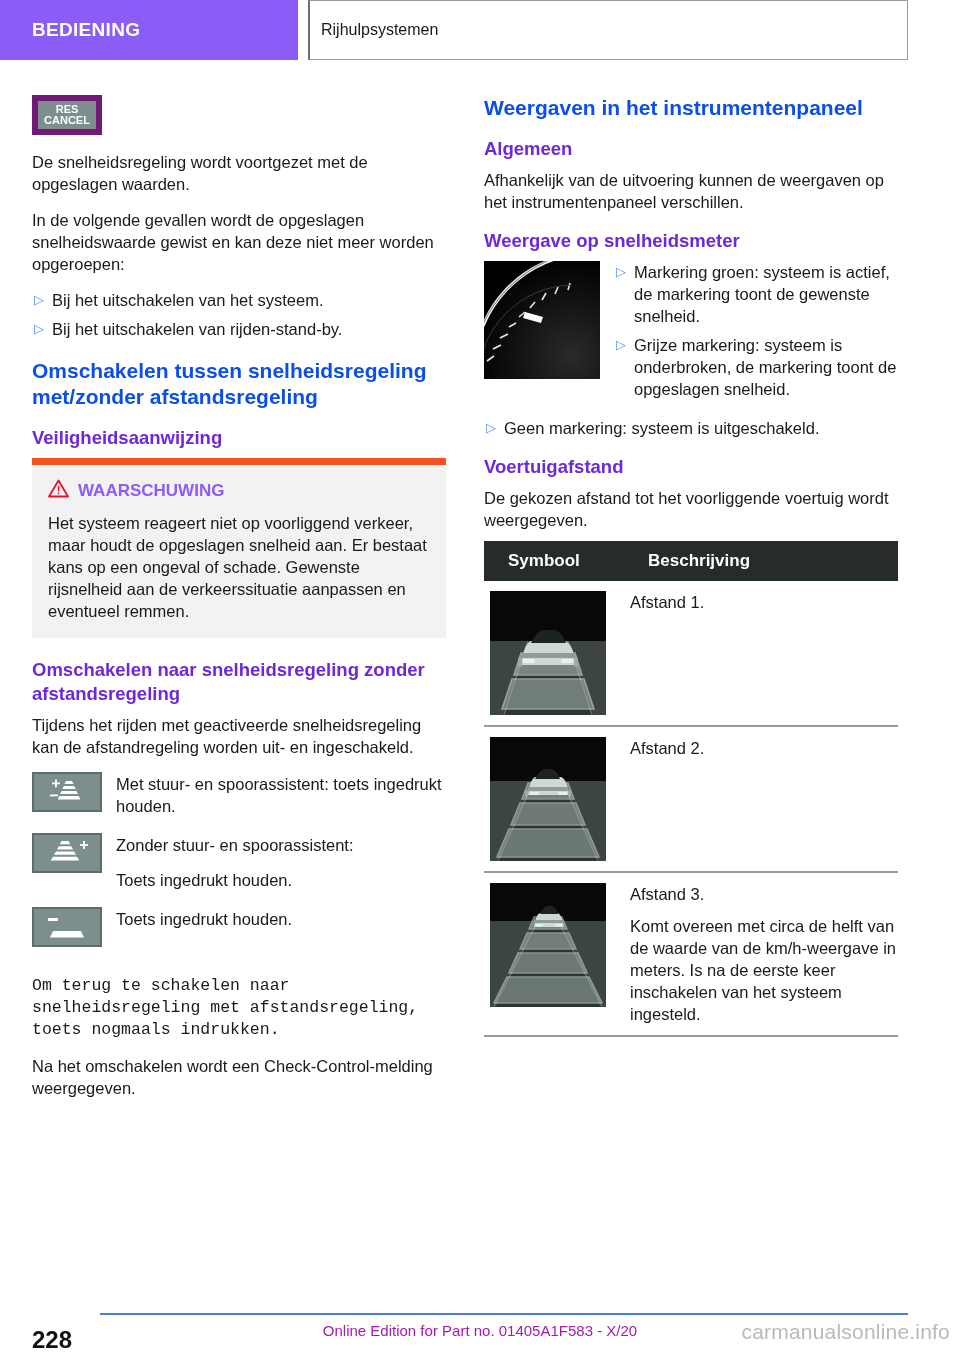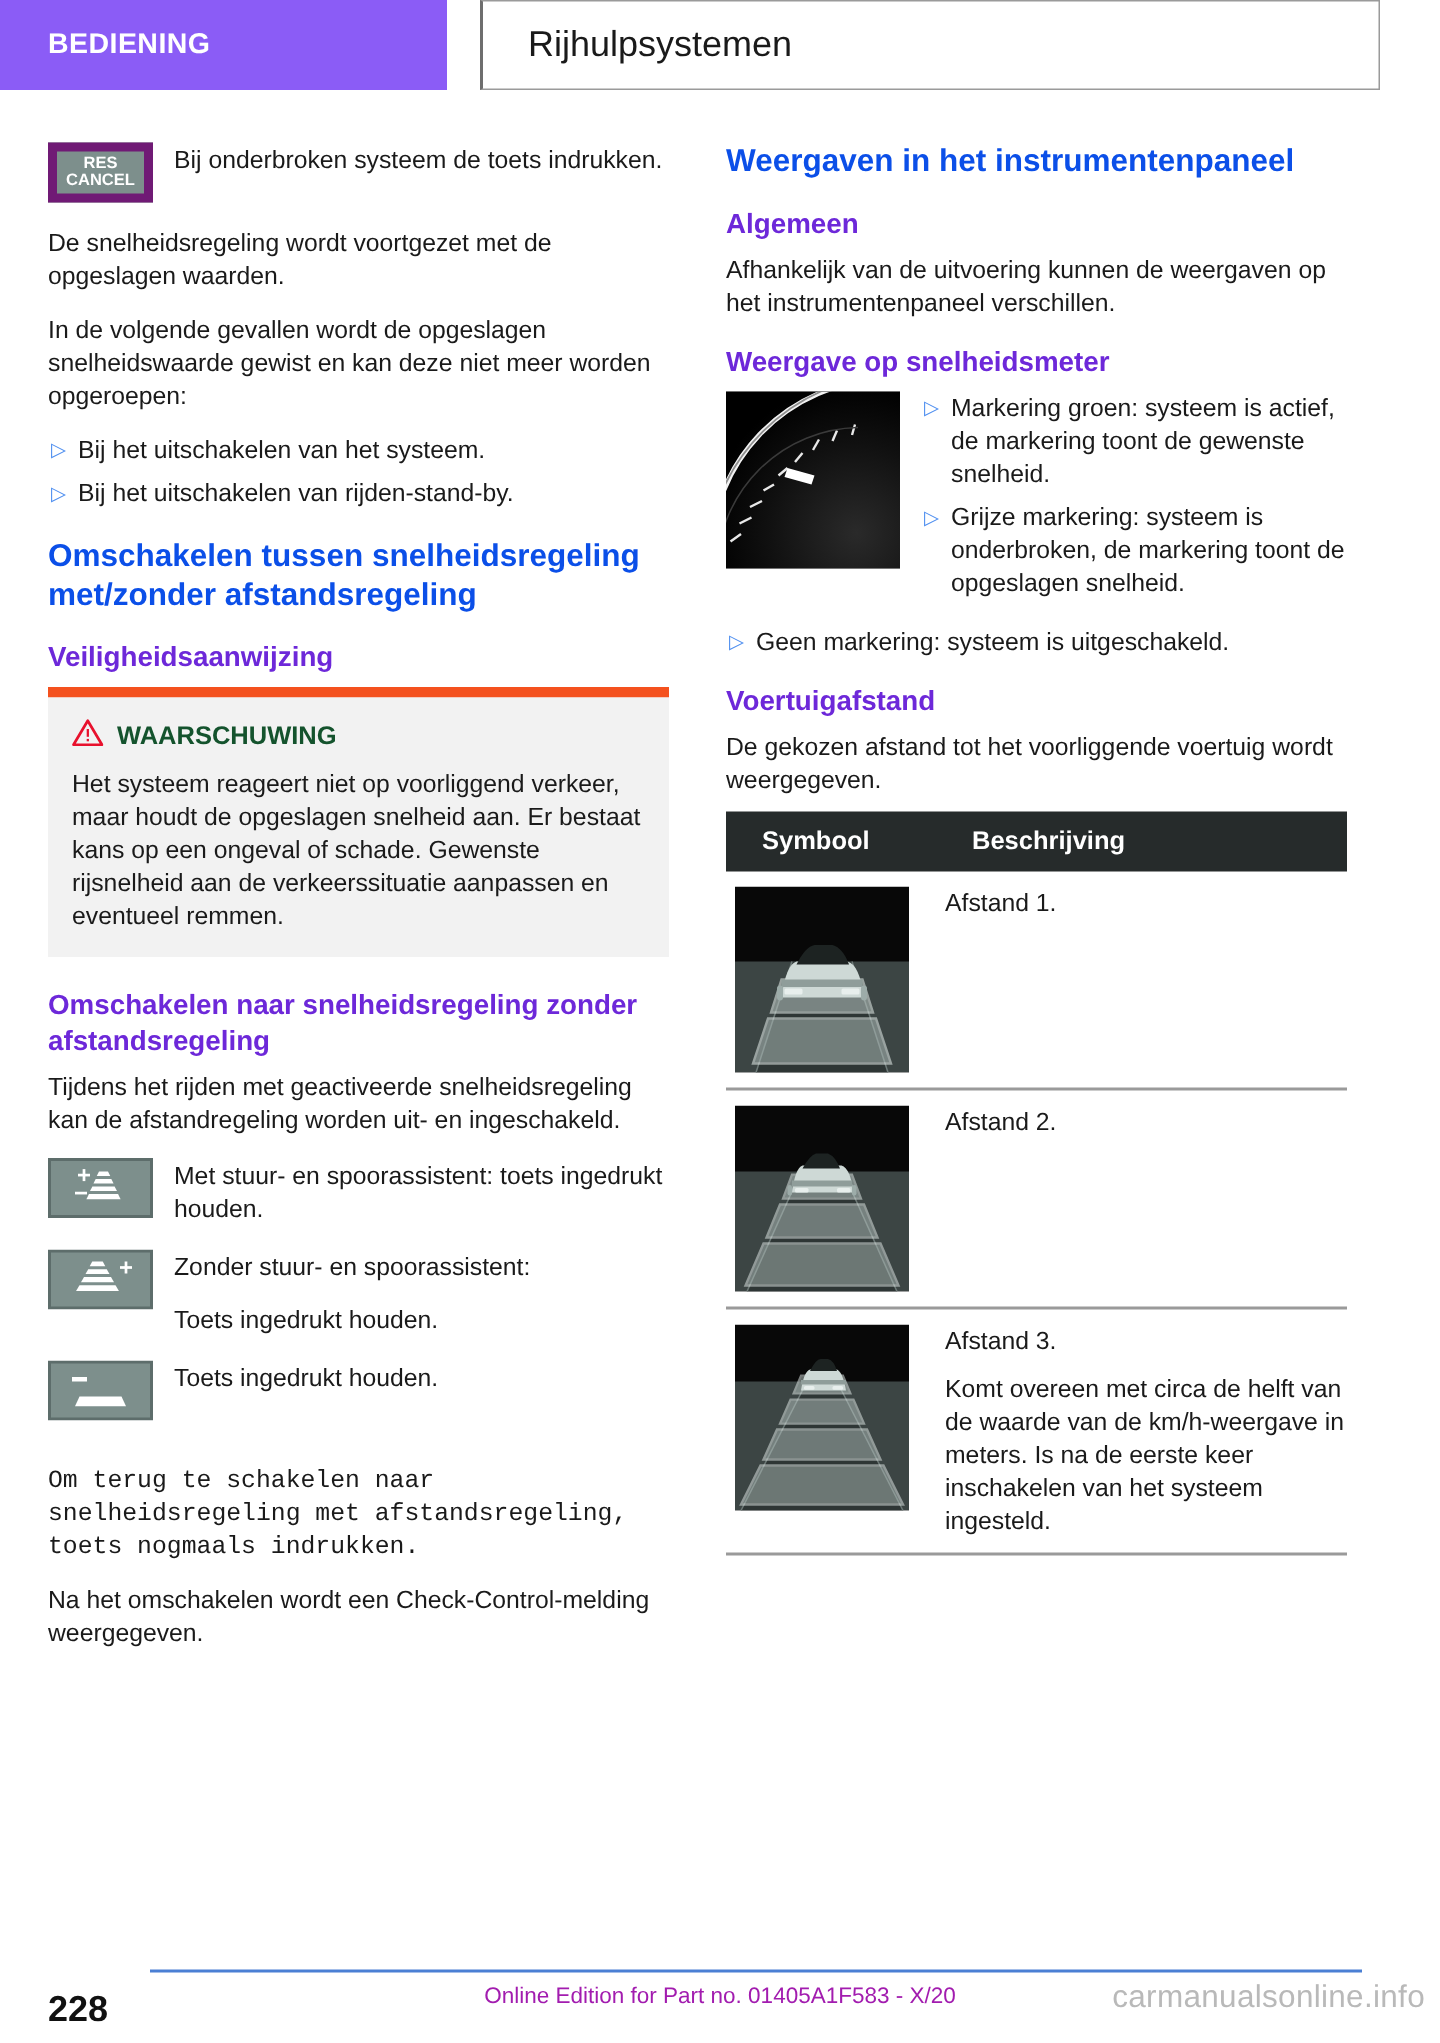--- a/index.html
+++ b/index.html
@@ -14,25 +14,25 @@
 
   
   .header { position: absolute; left: 0; top: 0; width: 960px; height: 60px; }
   .header-chapter {
     position: absolute; left: 0; top: 0; width: 298px; height: 60px;
     background: #8b5cf6; color: #ffffff;
     display: flex; align-items: center; padding-left: 32px;
     font-size: 19px; font-weight: bold; letter-spacing: .3px;
   }
   .header-section {
-    position: absolute; left: 320px; top: 0; width: 600px; height: 60px;
+    position: absolute; left: 308px; top: 0; width: 600px; height: 60px;
     background: #ffffff;
     border: 1px solid #9a9a9a; border-left: 2px solid #6e6e6e;
-    display: flex; align-items: center; padding-left: 30px;
-    font-size: 24px; color: #1a1a1a;
+    display: flex; align-items: center; padding-left: 11px;
+    font-size: 16px; color: #1a1a1a;
   }
 
   
   .col { position: absolute; top: 95px; }
   .col-left  { left: 32px;  width: 414px; }
   .col-right { left: 484px; width: 414px; }
 
   p.body, .body {
     font-size: 16.5px; line-height: 22px; color: #1a1a1a;
     margin-bottom: 14px;
@@ -67,21 +67,21 @@
     display: flex; align-items: center; justify-content: center;
     color: #ffffff; font-weight: bold; font-size: 11px; line-height: 11px;
     text-align: center;
   }
 
   
   .warn-rule { height: 7px; background: #f4511e; margin-top: 4px; }
   .warn-box { background: #f2f2f2; padding: 14px 16px 16px 16px; }
   .warn-title {
     display: flex; align-items: center; gap: 9px;
-    font-size: 17px; font-weight: bold; color: #14532d; margin-bottom: 9px;
+    font-size: 17px; font-weight: bold; color: #8b5cf6; margin-bottom: 9px;
   }
   .warn-body { font-size: 16.5px; line-height: 22px; }
 
   
   .img-list { display: flex; align-items: flex-start; }
   .img-list .thumb { flex: 0 0 116px; margin-right: 14px; }
 
   .speedo { width: 116px; height: 118px; background: #050505; overflow: hidden; position: relative; }
 
   
@@ -135,21 +135,20 @@
 
     <div class="icon-row">
       <div class="ic">
         <div class="btnicon">
           <span>
             <span>RES</span><br>
             <span>CANCEL</span>
           </span>
         </div>
       </div>
-      <div class="itxt">Bij onderbroken systeem de toets indrukken.</div>
     </div>
 
     <p class="body">De snelheidsregeling wordt voortgezet met de opgeslagen waarden.</p>
 
     <p class="body">In de volgende gevallen wordt de opgeslagen snelheidswaarde gewist en kan deze niet meer worden opgeroepen:</p>
 
     <div class="bullet">
       <div class="tri">▷</div>
       <div class="btxt">Bij het uitschakelen van het systeem.</div>
     </div>

